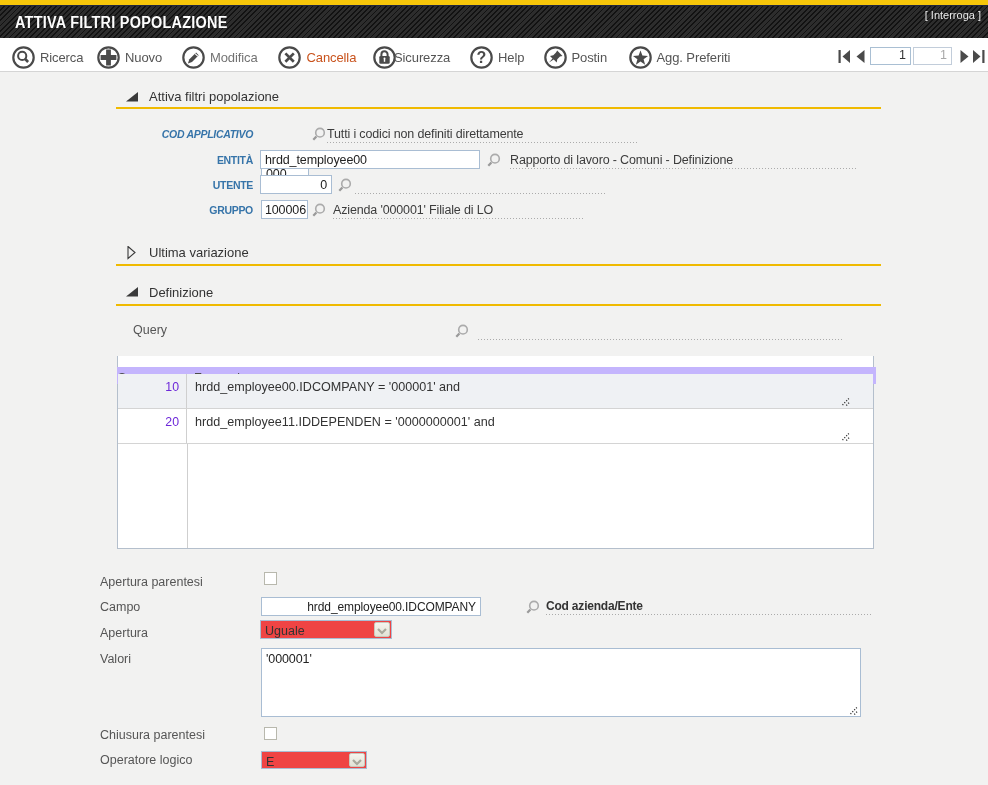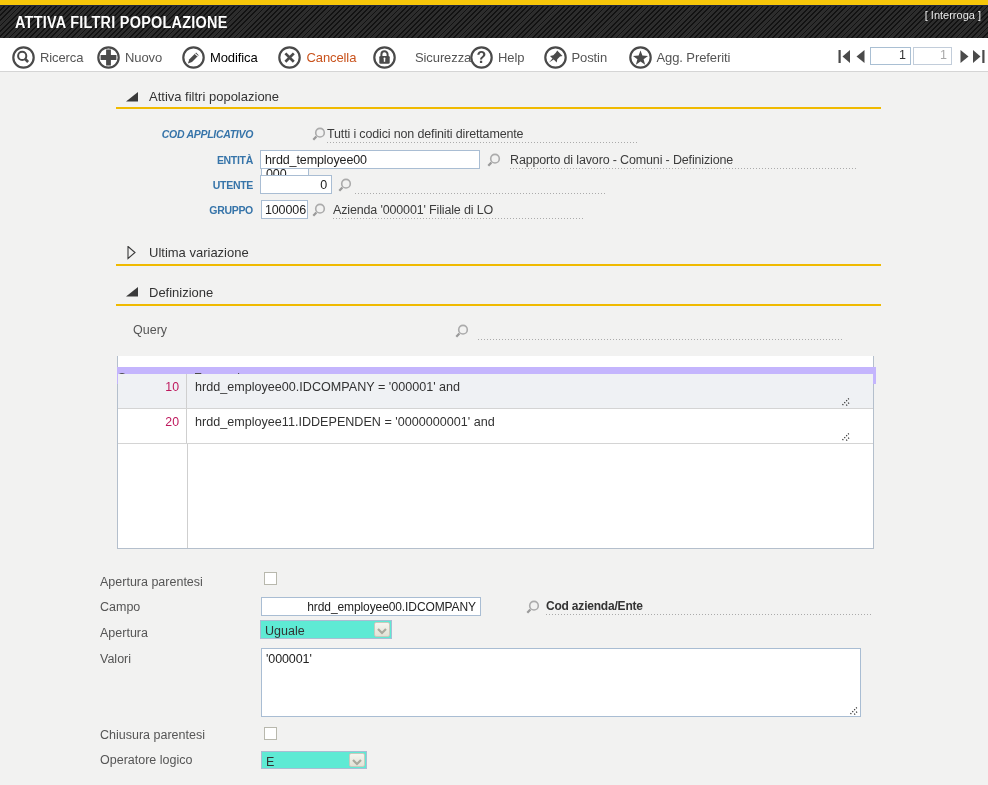--- a/index.html
+++ b/index.html
@@ -30,30 +30,30 @@
 
 
 .flabel { position:absolute; width:154px; text-align:right; font-size:10.5px; letter-spacing:-0.3px; font-weight:bold; color:#3674a9; }
 .glabel { position:absolute; text-align:left; font-size:12.5px; color:#555; }
 .inp { position:absolute; background:#fff; border:1px solid #a9bdd3; font-size:12.5px; letter-spacing:-0.1px; color:#222; font-family:"Liberation Sans",sans-serif; padding:0 4px; }
 .desc { position:absolute; font-size:12.5px; letter-spacing:-0.15px; color:#3c3c3c; line-height:14px; padding-bottom:2px; white-space:nowrap; overflow:hidden; background-image:repeating-linear-gradient(90deg,#ababab 0 1px,rgba(0,0,0,0) 1px 3px); background-position:0 100%; background-size:100% 1px; background-repeat:no-repeat; }
 .dotonly { position:absolute; background-image:repeating-linear-gradient(90deg,#ababab 0 1px,rgba(0,0,0,0) 1px 3px); background-position:0 100%; background-size:100% 1px; background-repeat:no-repeat; }
 .cbx { position:absolute; width:13px; height:13px; background:#fff; border:1px solid #b8b8ad; }
 
 
-.sel { position:absolute; background:#5eead4; border:1px solid #a9bdd3; font-size:12.5px; color:#333; }
+.sel { position:absolute; background:#ef4444; border:1px solid #a9bdd3; font-size:12.5px; color:#333; }
 .sel .st { position:absolute; left:4px; top:3px; }
 .sel .btn { position:absolute; right:1px; top:1px; bottom:1px; width:16px; background:linear-gradient(#f5f5ef,#e2e2d6); border:1px solid #c9c9bd; border-radius:2px; }
 
 
 #grid { left:117px; top:356px; width:757px; height:193px; background:#fff; border:1px solid #b4bfcc; border-top:none; }
 #gridhead { position:absolute; left:-1px; top:11px; width:759px; height:17px; background:#c4b5fd; font-size:12px; color:#4c4c4c; }
 .gr { position:absolute; left:0; width:755px; }
 .gcol1 { position:absolute; left:0; top:0; width:69px; height:100%; border-right:1px solid #cfcfcf; }
-.gnum { position:absolute; left:0; top:6px; width:61px; text-align:right; font-size:12.3px; color:#be185d; }
+.gnum { position:absolute; left:0; top:6px; width:61px; text-align:right; font-size:12.3px; color:#6d28d9; }
 .gexp { position:absolute; left:77px; top:6px; font-size:12.6px; color:#333; }
 .vline { position:absolute; left:69px; top:0; width:1px; height:100%; background:#cfcfcf; }
 
 
 .rsz { position:absolute; width:10px; height:10px; }
 </style>
 </head>
 <body>
 <div id="page">
   <div id="goldbar" class="abs"></div>
@@ -71,34 +71,34 @@
   <svg class="tbicon" style="left:96.5px;" width="23" height="23">
       <circle cx="11.5" cy="11.5" r="10.2" fill="none" stroke="#4a4a4a" stroke-width="2.2"></circle>
       <path d="M11.5 3.6 V19.4 M3.6 11.5 H19.4" stroke="#4a4a4a" stroke-width="4.8"></path>
     </svg>
   <div class="tblabel" style="left:125px; color:#555;text-align:center;">Nuovo</div>
   <svg class="tbicon" style="left:182px;" width="23" height="23">
       <circle cx="11.5" cy="11.5" r="10.2" fill="none" stroke="#4a4a4a" stroke-width="2.2"></circle>
       <path d="M5.9 17.4 L7.4 13.3 L14.1 6.6 L16.7 9.2 L10 15.9 L5.9 17.4 Z" fill="#4a4a4a"></path>
       <line x1="13.1" y1="7.6" x2="15.7" y2="10.2" stroke="#fff" stroke-width="1.1"></line>
     </svg>
-  <div class="tblabel" style="left:210px; color:#000000;">Modifica</div>
+  <div class="tblabel" style="left:210px; color:#737373;">Modifica</div>
   <svg class="tbicon" style="left:277.8px;" width="23" height="23">
       <circle cx="11.5" cy="11.5" r="10.2" fill="none" stroke="#4a4a4a" stroke-width="2.2"></circle>
       <path d="M7.4 7.4 L15.8 15.8 M15.8 7.4 L7.4 15.8" stroke="#4a4a4a" stroke-width="2.7"></path>
     </svg>
   <div class="tblabel" style="left:306.5px; color:#c9531d;">Cancella</div>
   <svg class="tbicon" style="left:372.7px;" width="23" height="23">
       <circle cx="11.5" cy="11.5" r="10.2" fill="none" stroke="#4a4a4a" stroke-width="2.2"></circle>
       <path d="M8.4 10.6 V8.4 a3.1 3.1 0 0 1 6.2 0 V10.6" fill="none" stroke="#4a4a4a" stroke-width="2"></path>
       <rect x="6.3" y="10" width="10.4" height="7.8" rx="1.3" fill="#4a4a4a"></rect>
       <circle cx="11.5" cy="12.6" r="1" fill="#fff"></circle>
       <rect x="10.8" y="13" width="1.4" height="2.8" fill="#fff"></rect>
     </svg>
-  <div class="tblabel" style="left:415px; color:#555;">Sicurezza</div>
+  <div class="tblabel" style="left:394px; color:#555;">Sicurezza</div>
   <svg class="tbicon" style="left:469.9px;" width="23" height="23">
       <circle cx="11.5" cy="11.5" r="10.2" fill="none" stroke="#4a4a4a" stroke-width="2.2"></circle>
       <text x="11.5" y="17" text-anchor="middle" font-family="Liberation Sans" font-size="16" font-weight="bold" fill="#4a4a4a">?</text>
     </svg>
   <div class="tblabel" style="left:498px; color:#555;">Help</div>
   <svg class="tbicon" style="left:543.5px;" width="23" height="23">
       <circle cx="11.5" cy="11.5" r="10.2" fill="none" stroke="#4a4a4a" stroke-width="2.2"></circle>
       <path d="M13.2 4.6 L18.5 9.9 L16 10.6 L13.3 13.3 L12.7 16.6 L9.7 13.6 L5 16.4 L8.5 12.4 L6 9.9 L9.3 9.3 L12 6.6 Z" fill="#4a4a4a"></path>
     </svg>
   <div class="tblabel" style="left:571.5px; color:#555;">Postin</div>

